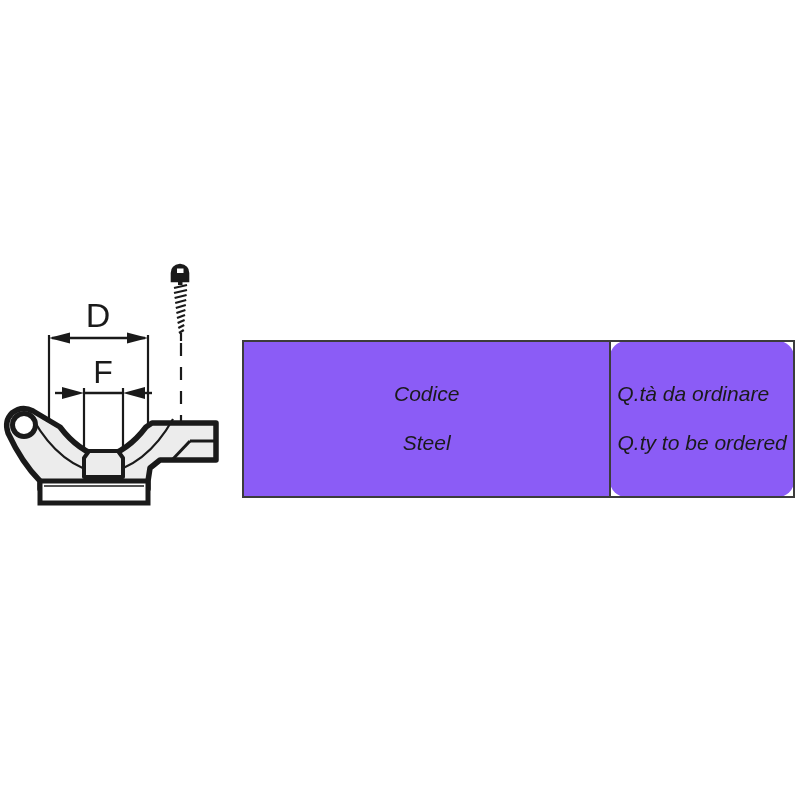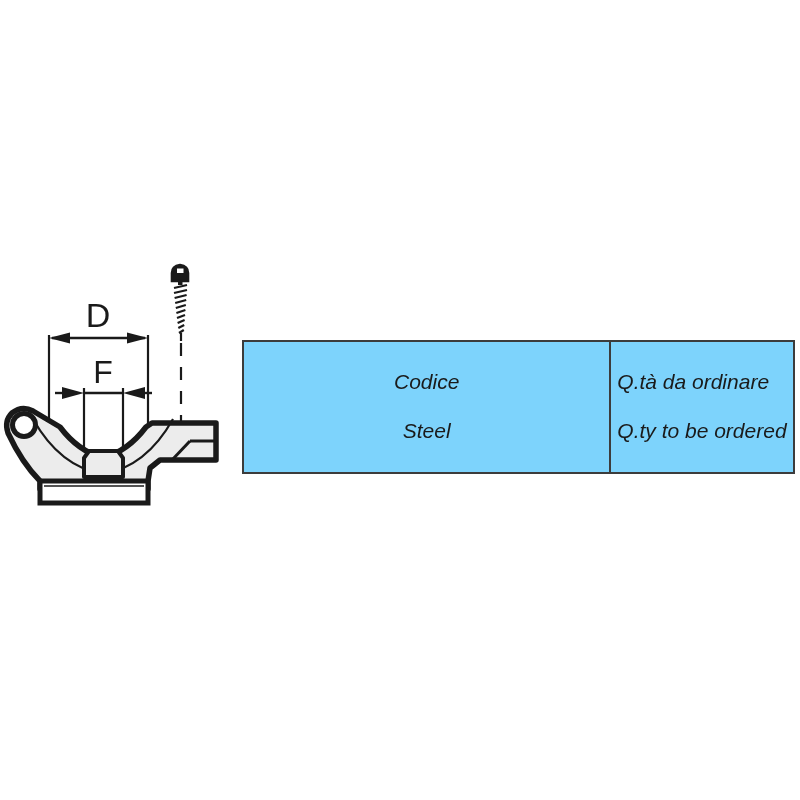--- a/index.html
+++ b/index.html
@@ -42,44 +42,45 @@
   #spec-table {
     position: absolute;
     left: 242px;
     top: 340px;
     width: 553px;
     border-collapse: collapse;
     table-layout: fixed;
   }
   #spec-table td {
     border: 2px solid #3c3c3c;
-    padding: 4px 6px;
+    padding: 16px 6px;
     vertical-align: middle;
-    background: #7dd3fc;
+    background: #8b5cf6;
     margin-left: 16px;
   }
   .hdr-cell {
     height: 74px;
     font-style: italic;
     font-size: 21px;
     line-height: 1.16;
     text-align: center;
     white-space: pre-line;
   }
   .hdr-code {
     text-align: center;
   }
   .hdr-code .l1 { display: block; }
   .hdr-code .l2 { display: block; }
   .hdr-qty {
     text-align: left;
     padding-left: 10px;
+    border-radius: 16px;
   }
   .hdr-qty .l1 { display: block; }
-  .hdr-qty .l2 { display: block; }
+  .hdr-qty .l2 { display: block; text-align: center; }
 
   .data-cell {
     height: 72px;
     font-size: 22px;
     text-align: center;
     font-style: normal;
   }
   .cell-code-id { width: 123px; }
   .cell-code-mat { width: 235px; }
   .cell-qty { width: 195px; }

